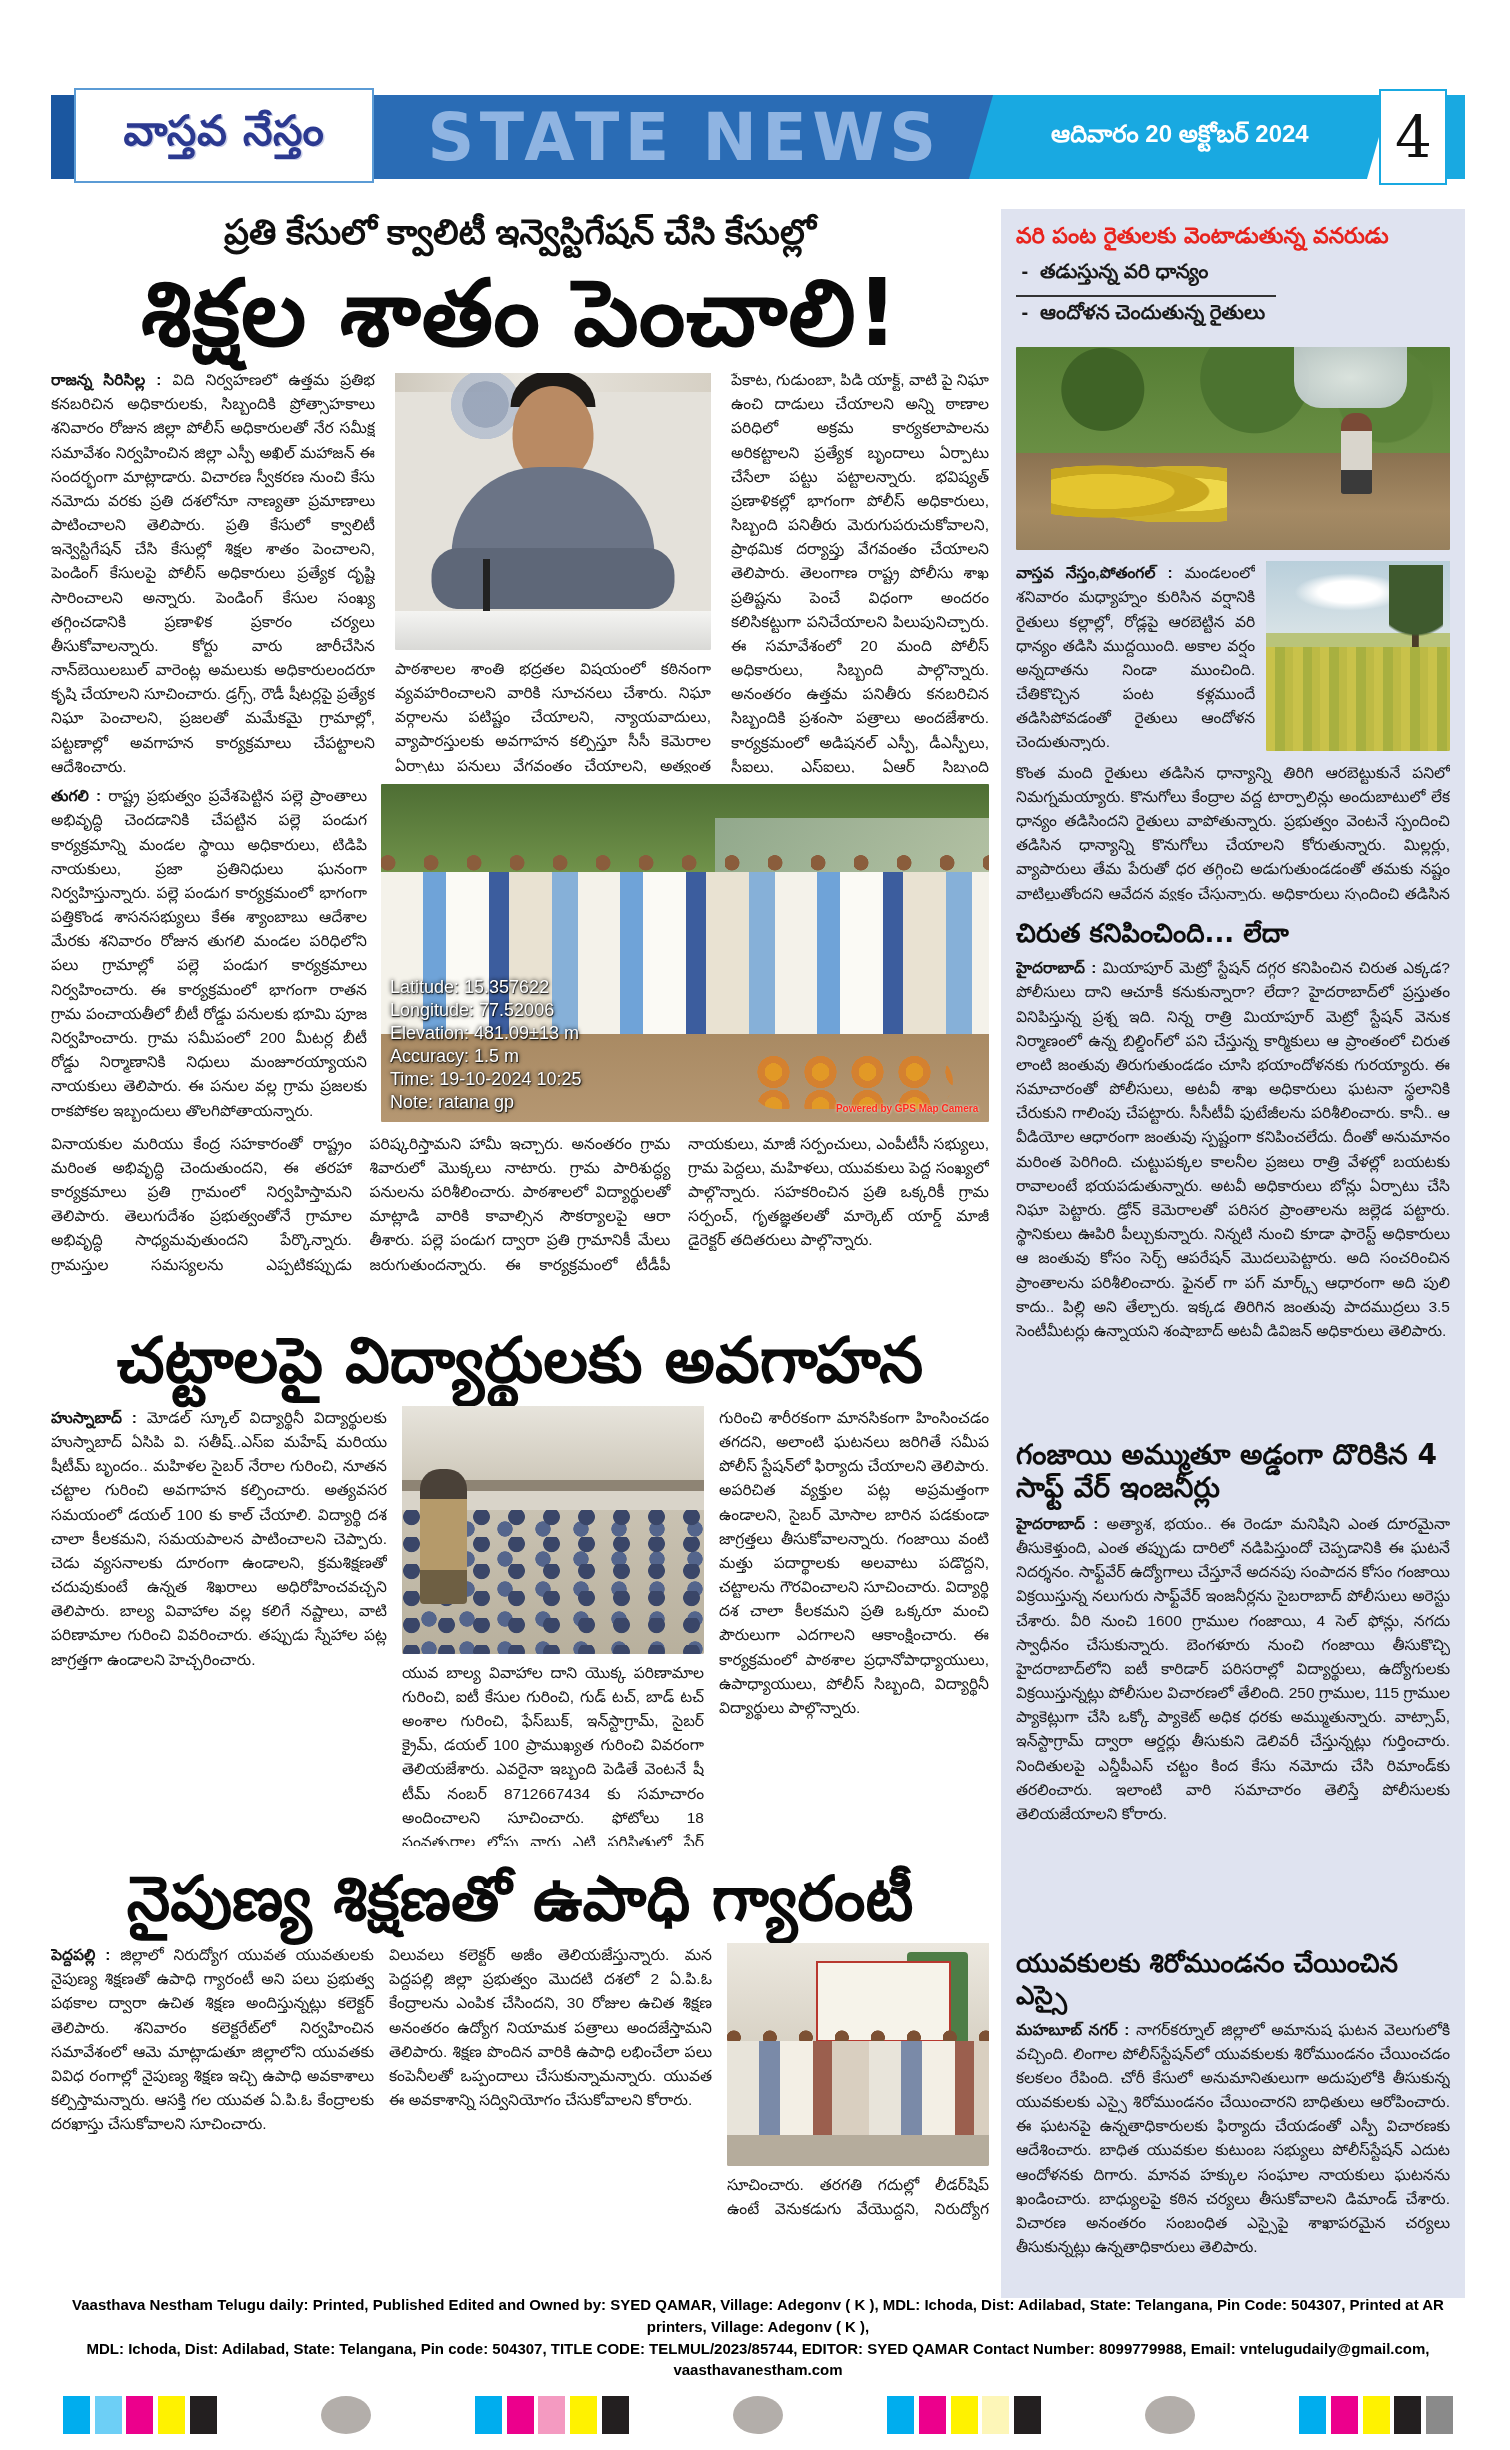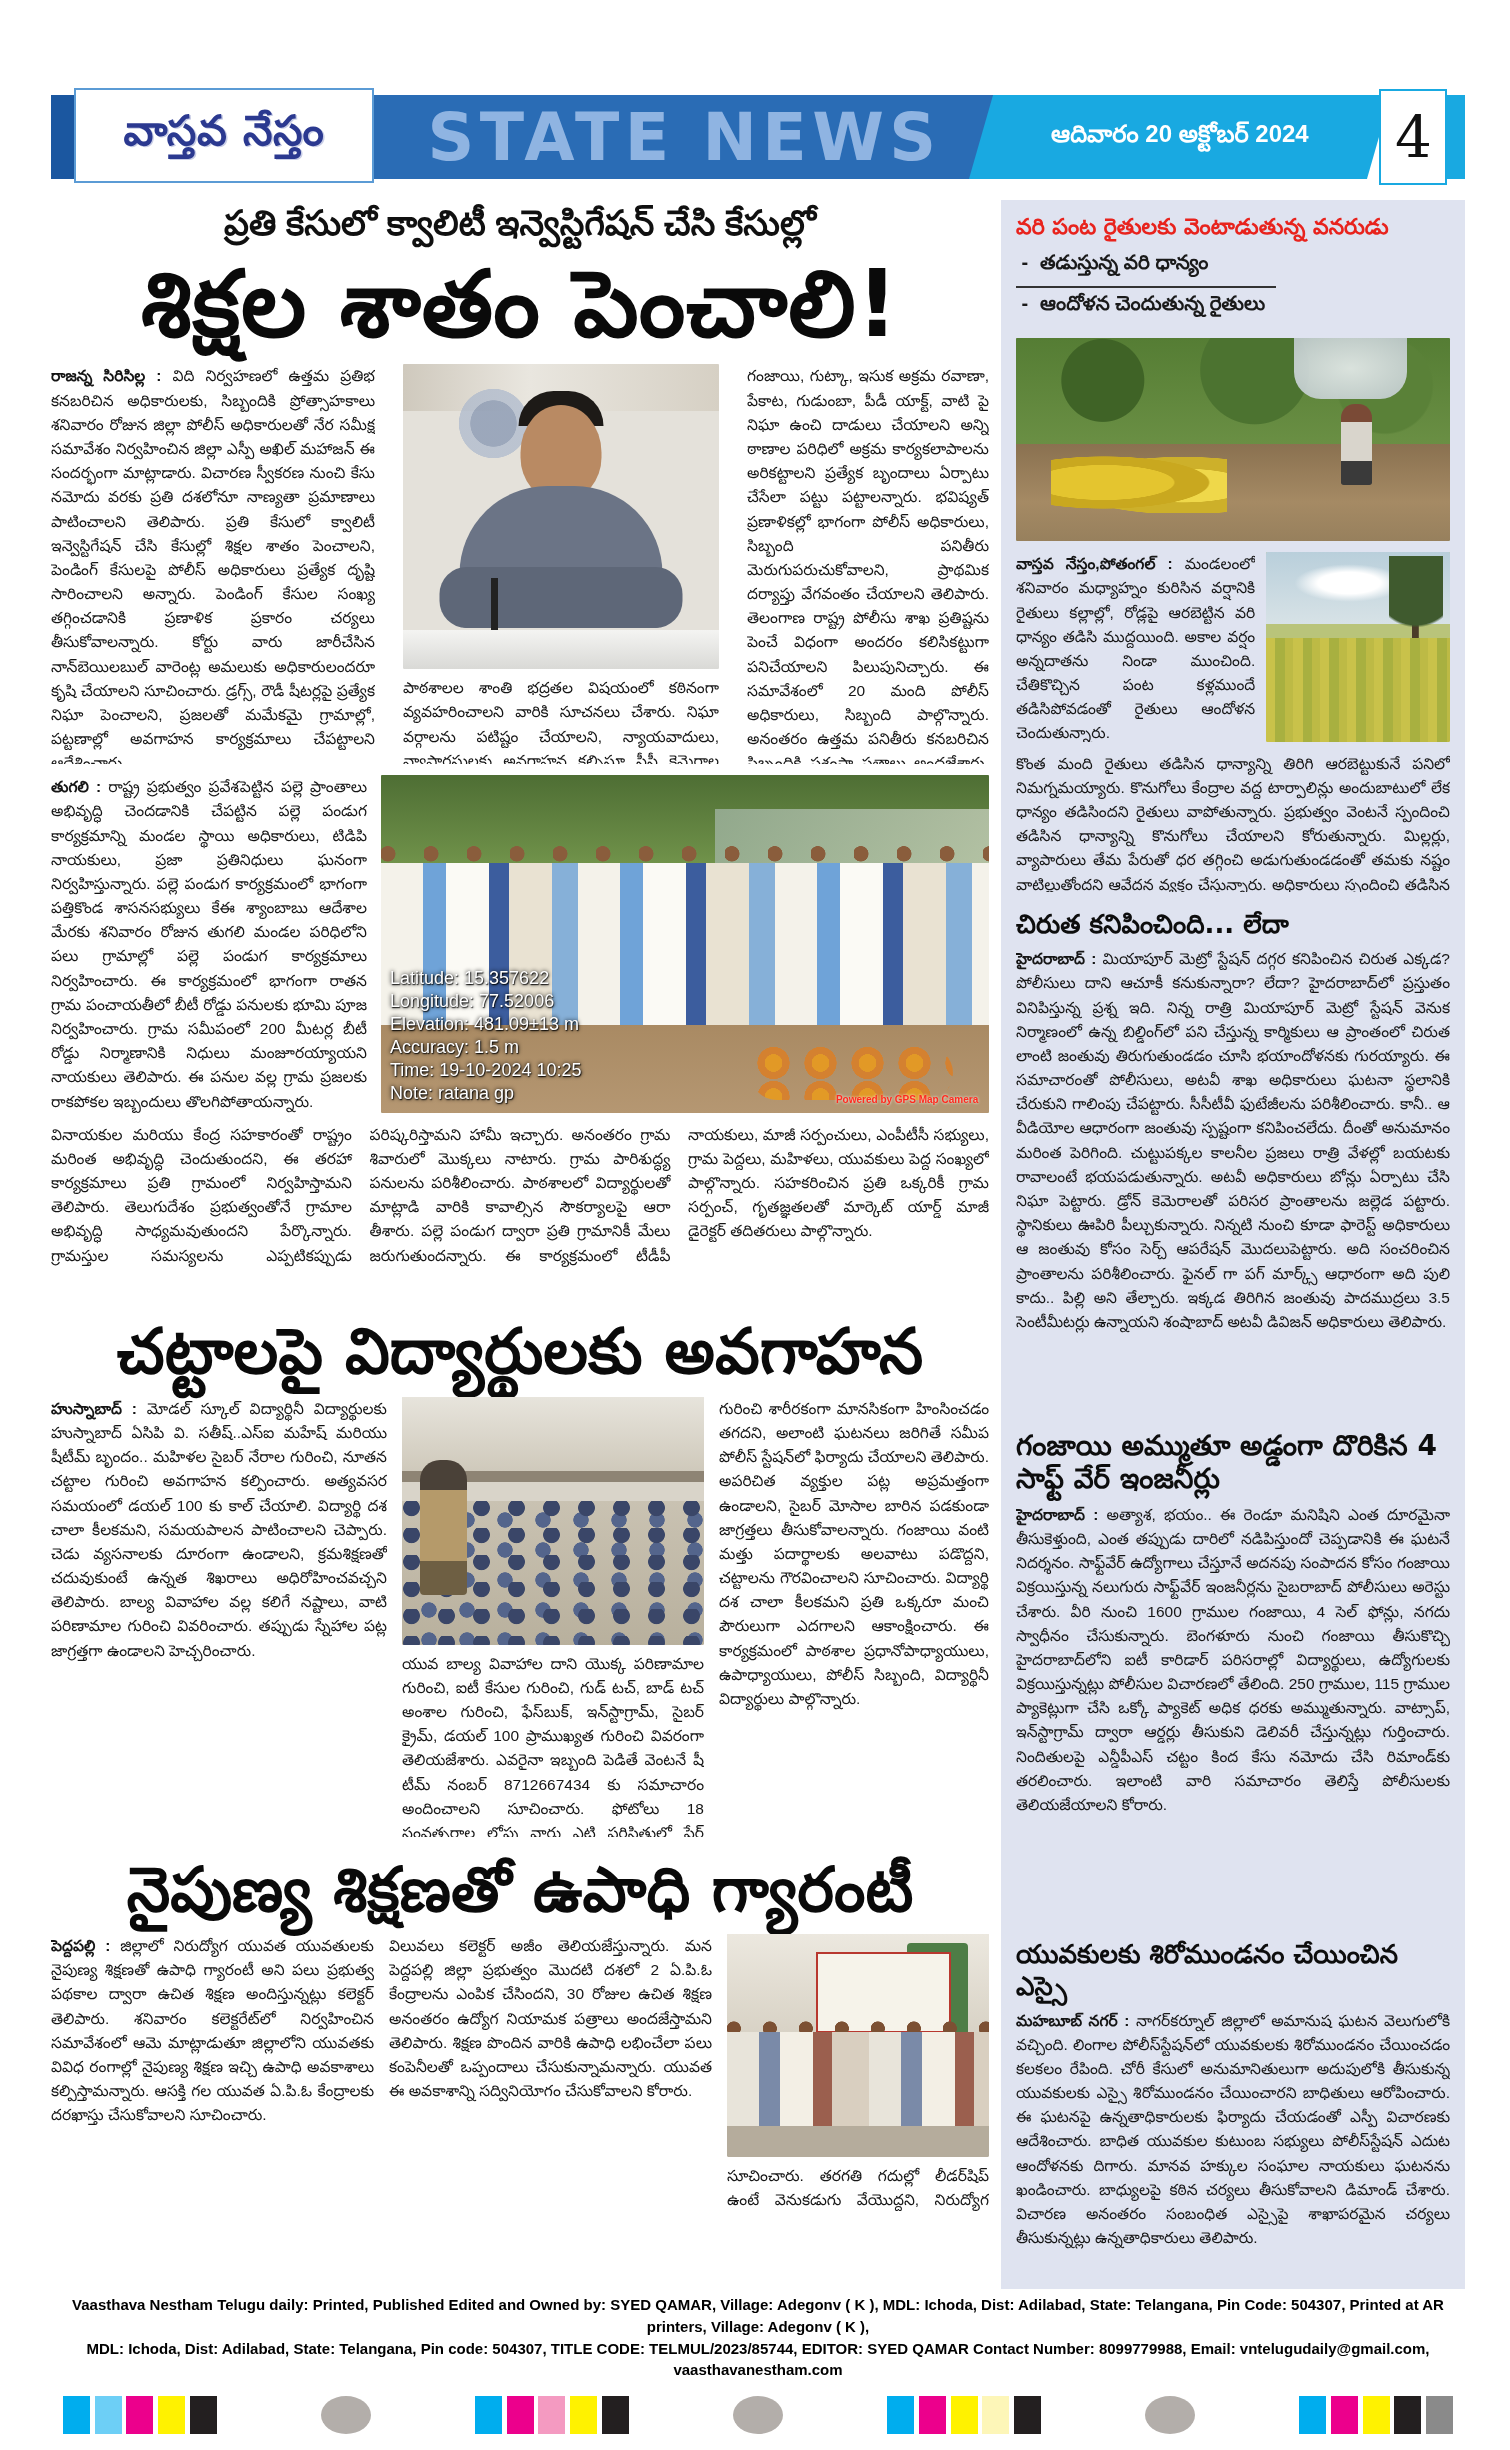--- a/index.html
+++ b/index.html
@@ -27,34 +27,34 @@
     font-family:"DejaVu Sans","Liberation Sans",sans-serif; }
   .date-ribbon { width:398px; background:#19a9e1; transform:skewX(-16deg); margin-left:-13.5px;
     display:flex; align-items:center; justify-content:center; }
   .date-text { transform:skewX(16deg); color:#fff; font-weight:bold; font-size:24px; white-space:nowrap; }
   .pagenum-box { width:68px; height:96px; margin-top:-6px; background:#fff; border:2px solid #19a9e1;
     display:flex; align-items:center; justify-content:center; z-index:2; }
   .pagenum { font-family:"DejaVu Serif","Liberation Serif",serif; font-size:58px; color:#111; }
   .header-tail { width:17.6px; background:#19a9e1; }
 
   
-  .content { position:absolute; top:200px; left:51px; width:1414px; height:2089px; display:flex; gap:12px; }
+  .content { position:absolute; top:209px; left:51px; width:1414px; height:2089px; display:flex; gap:12px; }
   .main-col { width:938px; }
   .sidebar { flex:1; background:#dfe3f0; padding:13.5px 15px; }
 
   
   .body { font-size:15.5px; line-height:1.56; text-align:justify; color:#151515; }
   .dateline { font-weight:bold; }
   .clip { overflow:hidden; }
 
   
   .kicker { text-align:center; font-size:35px; font-weight:bold; color:#101010; margin-top:2.7px; }
   .headline1 { text-align:center; font-size:92px; font-weight:900; color:#0a0a0a; line-height:1.05;
     font-family:"DejaVu Sans","Liberation Sans",sans-serif; margin-top:5.4px; letter-spacing:0.7px; }
-  .a1-body { display:flex; gap:28px; height:400px; margin-top:10.8px; }
+  .a1-body { display:flex; gap:20px; height:400px; margin-top:10.8px;align-items:center; }
   .a1-c1 { width:324px; }
   .a1-mid { width:316px; display:flex; flex-direction:column; gap:6.8px; }
   .a1-c3 { flex:1; }
 
   .photo { position:relative; overflow:hidden; border-radius:1.4px; }
   .officer-photo { height:305px; background:#e4e1da; flex:none; }
   .op-band { position:absolute; top:0; left:0; right:0; height:47px;
     background:linear-gradient(90deg,#cfc9bd,#e9e6df 40%,#d6d0c4); }
   .op-emblem { position:absolute; top:19px; left:50%; width:81px; height:81px; margin-left:-108px;
     background:radial-gradient(circle,#7d8fae 0 40%,#aab7cc 41% 60%,transparent 61%); border-radius:50%; opacity:.7; }

